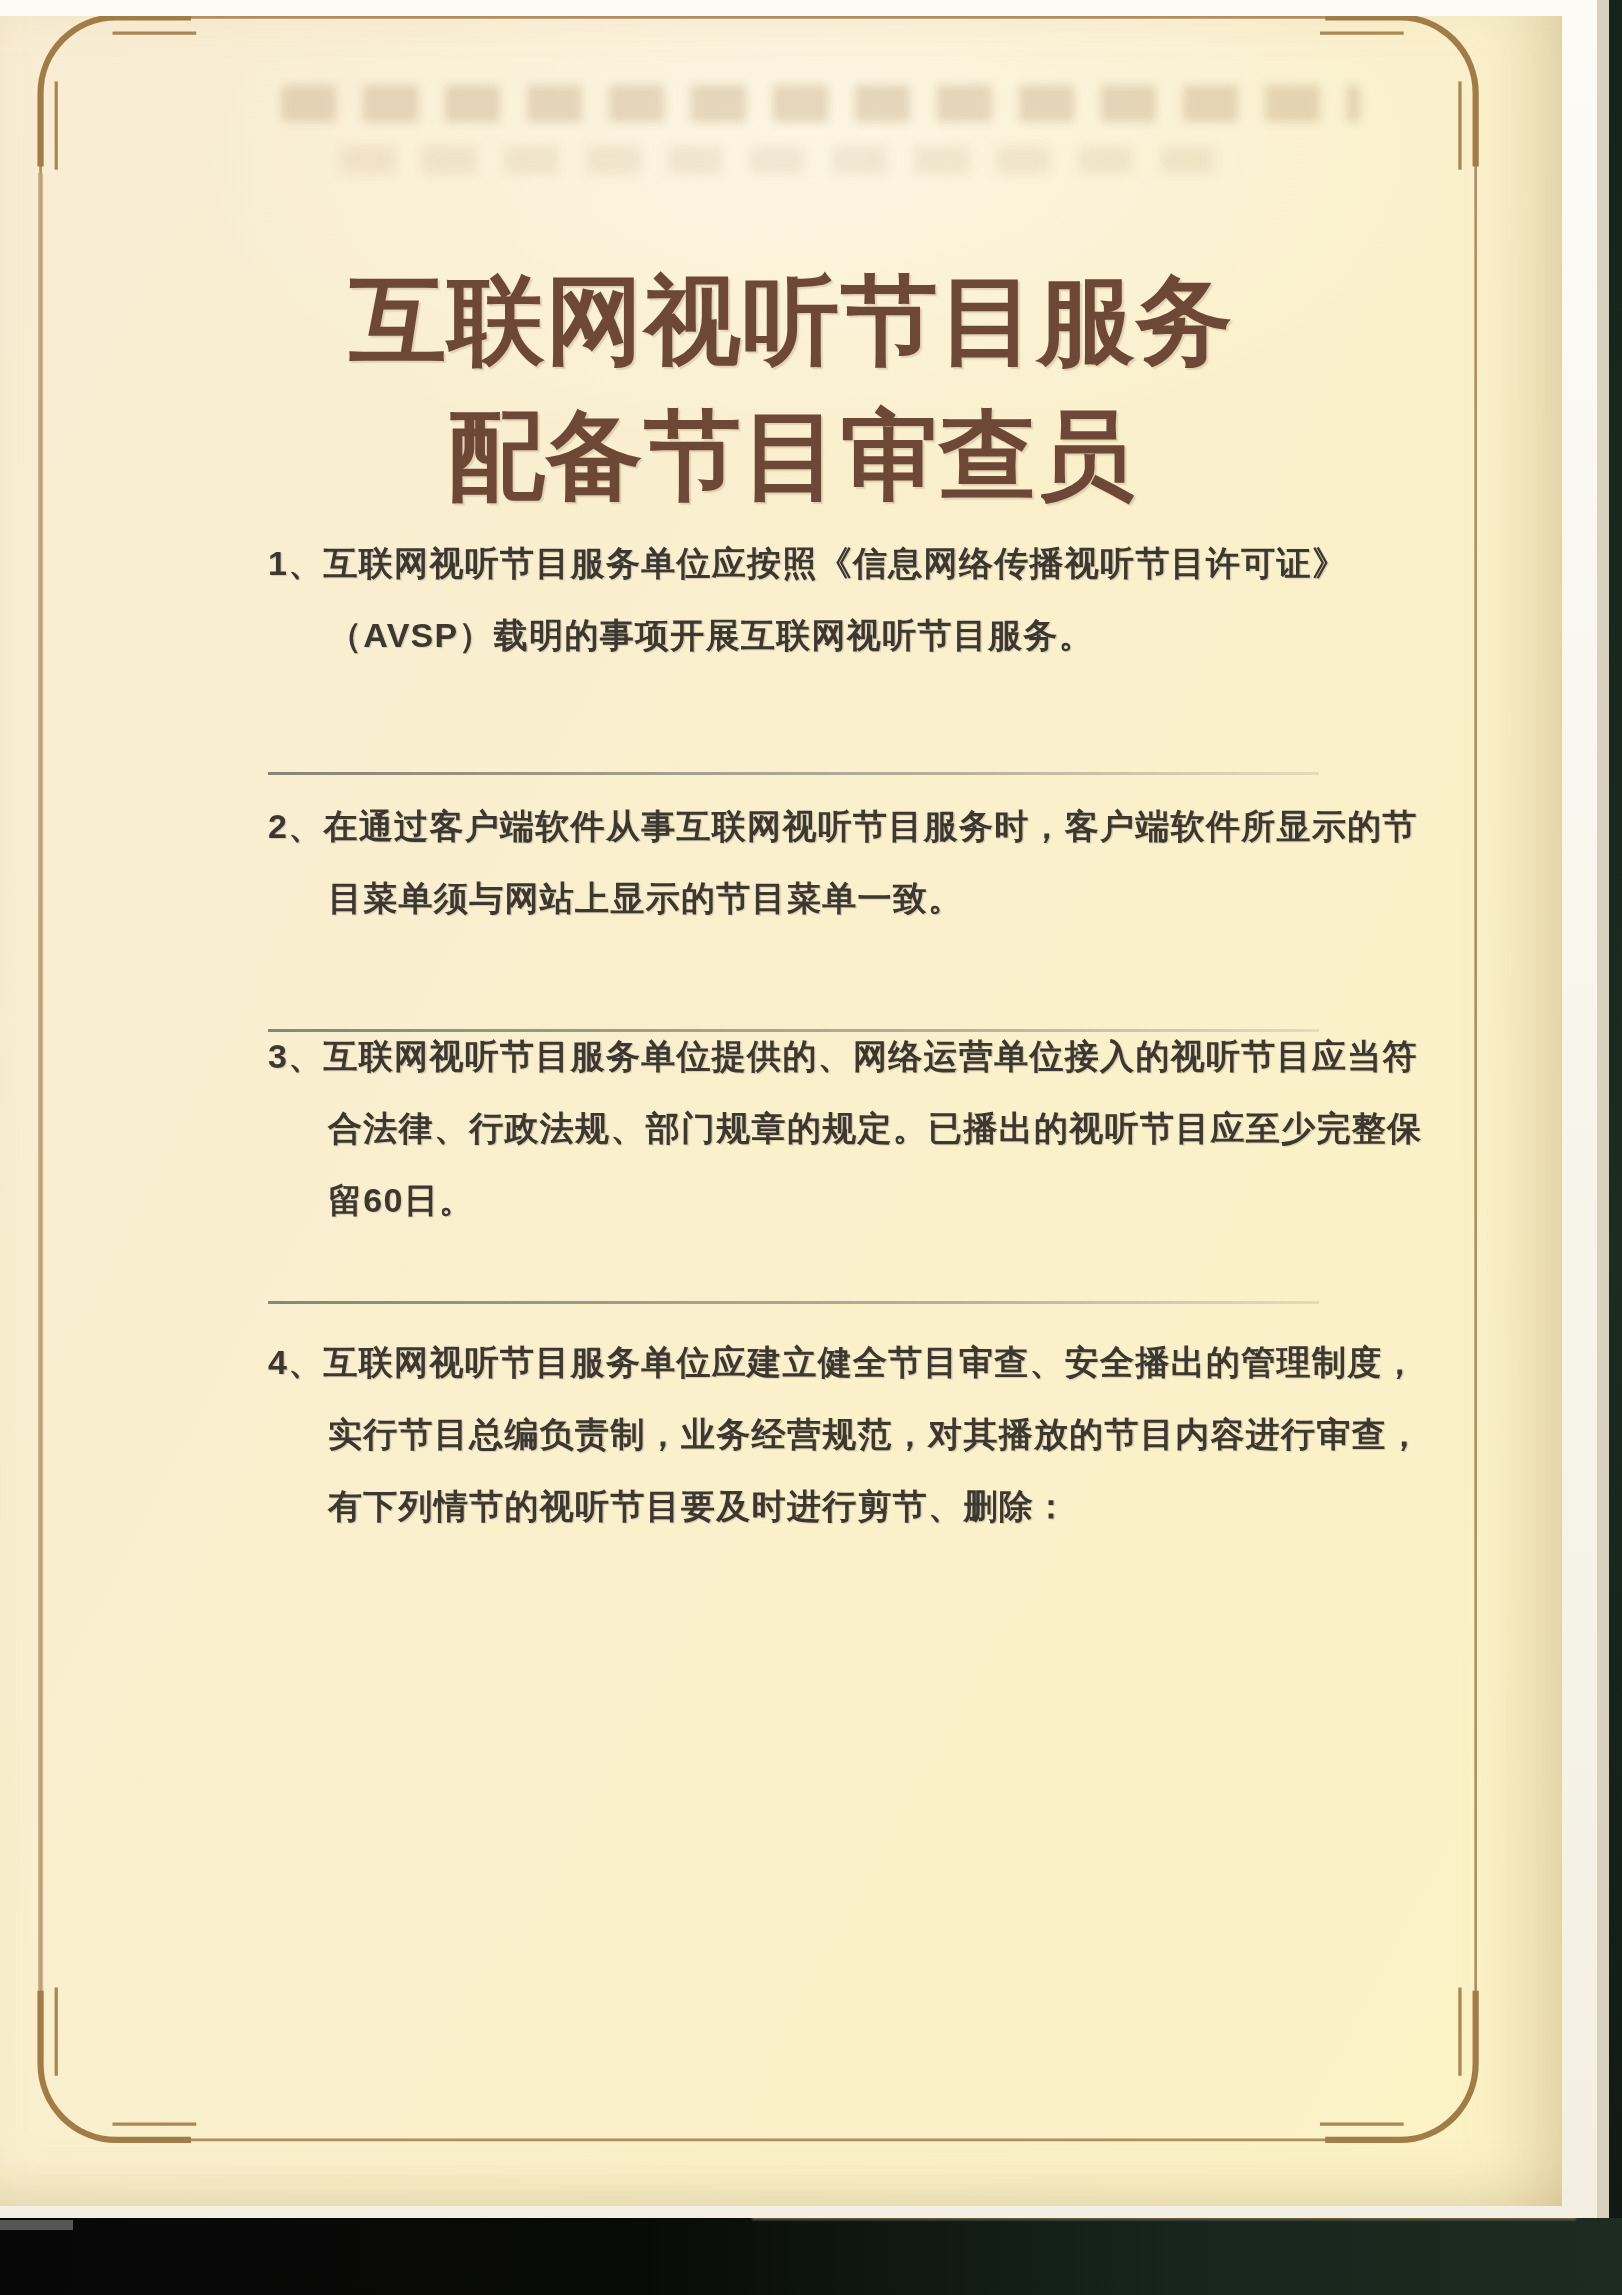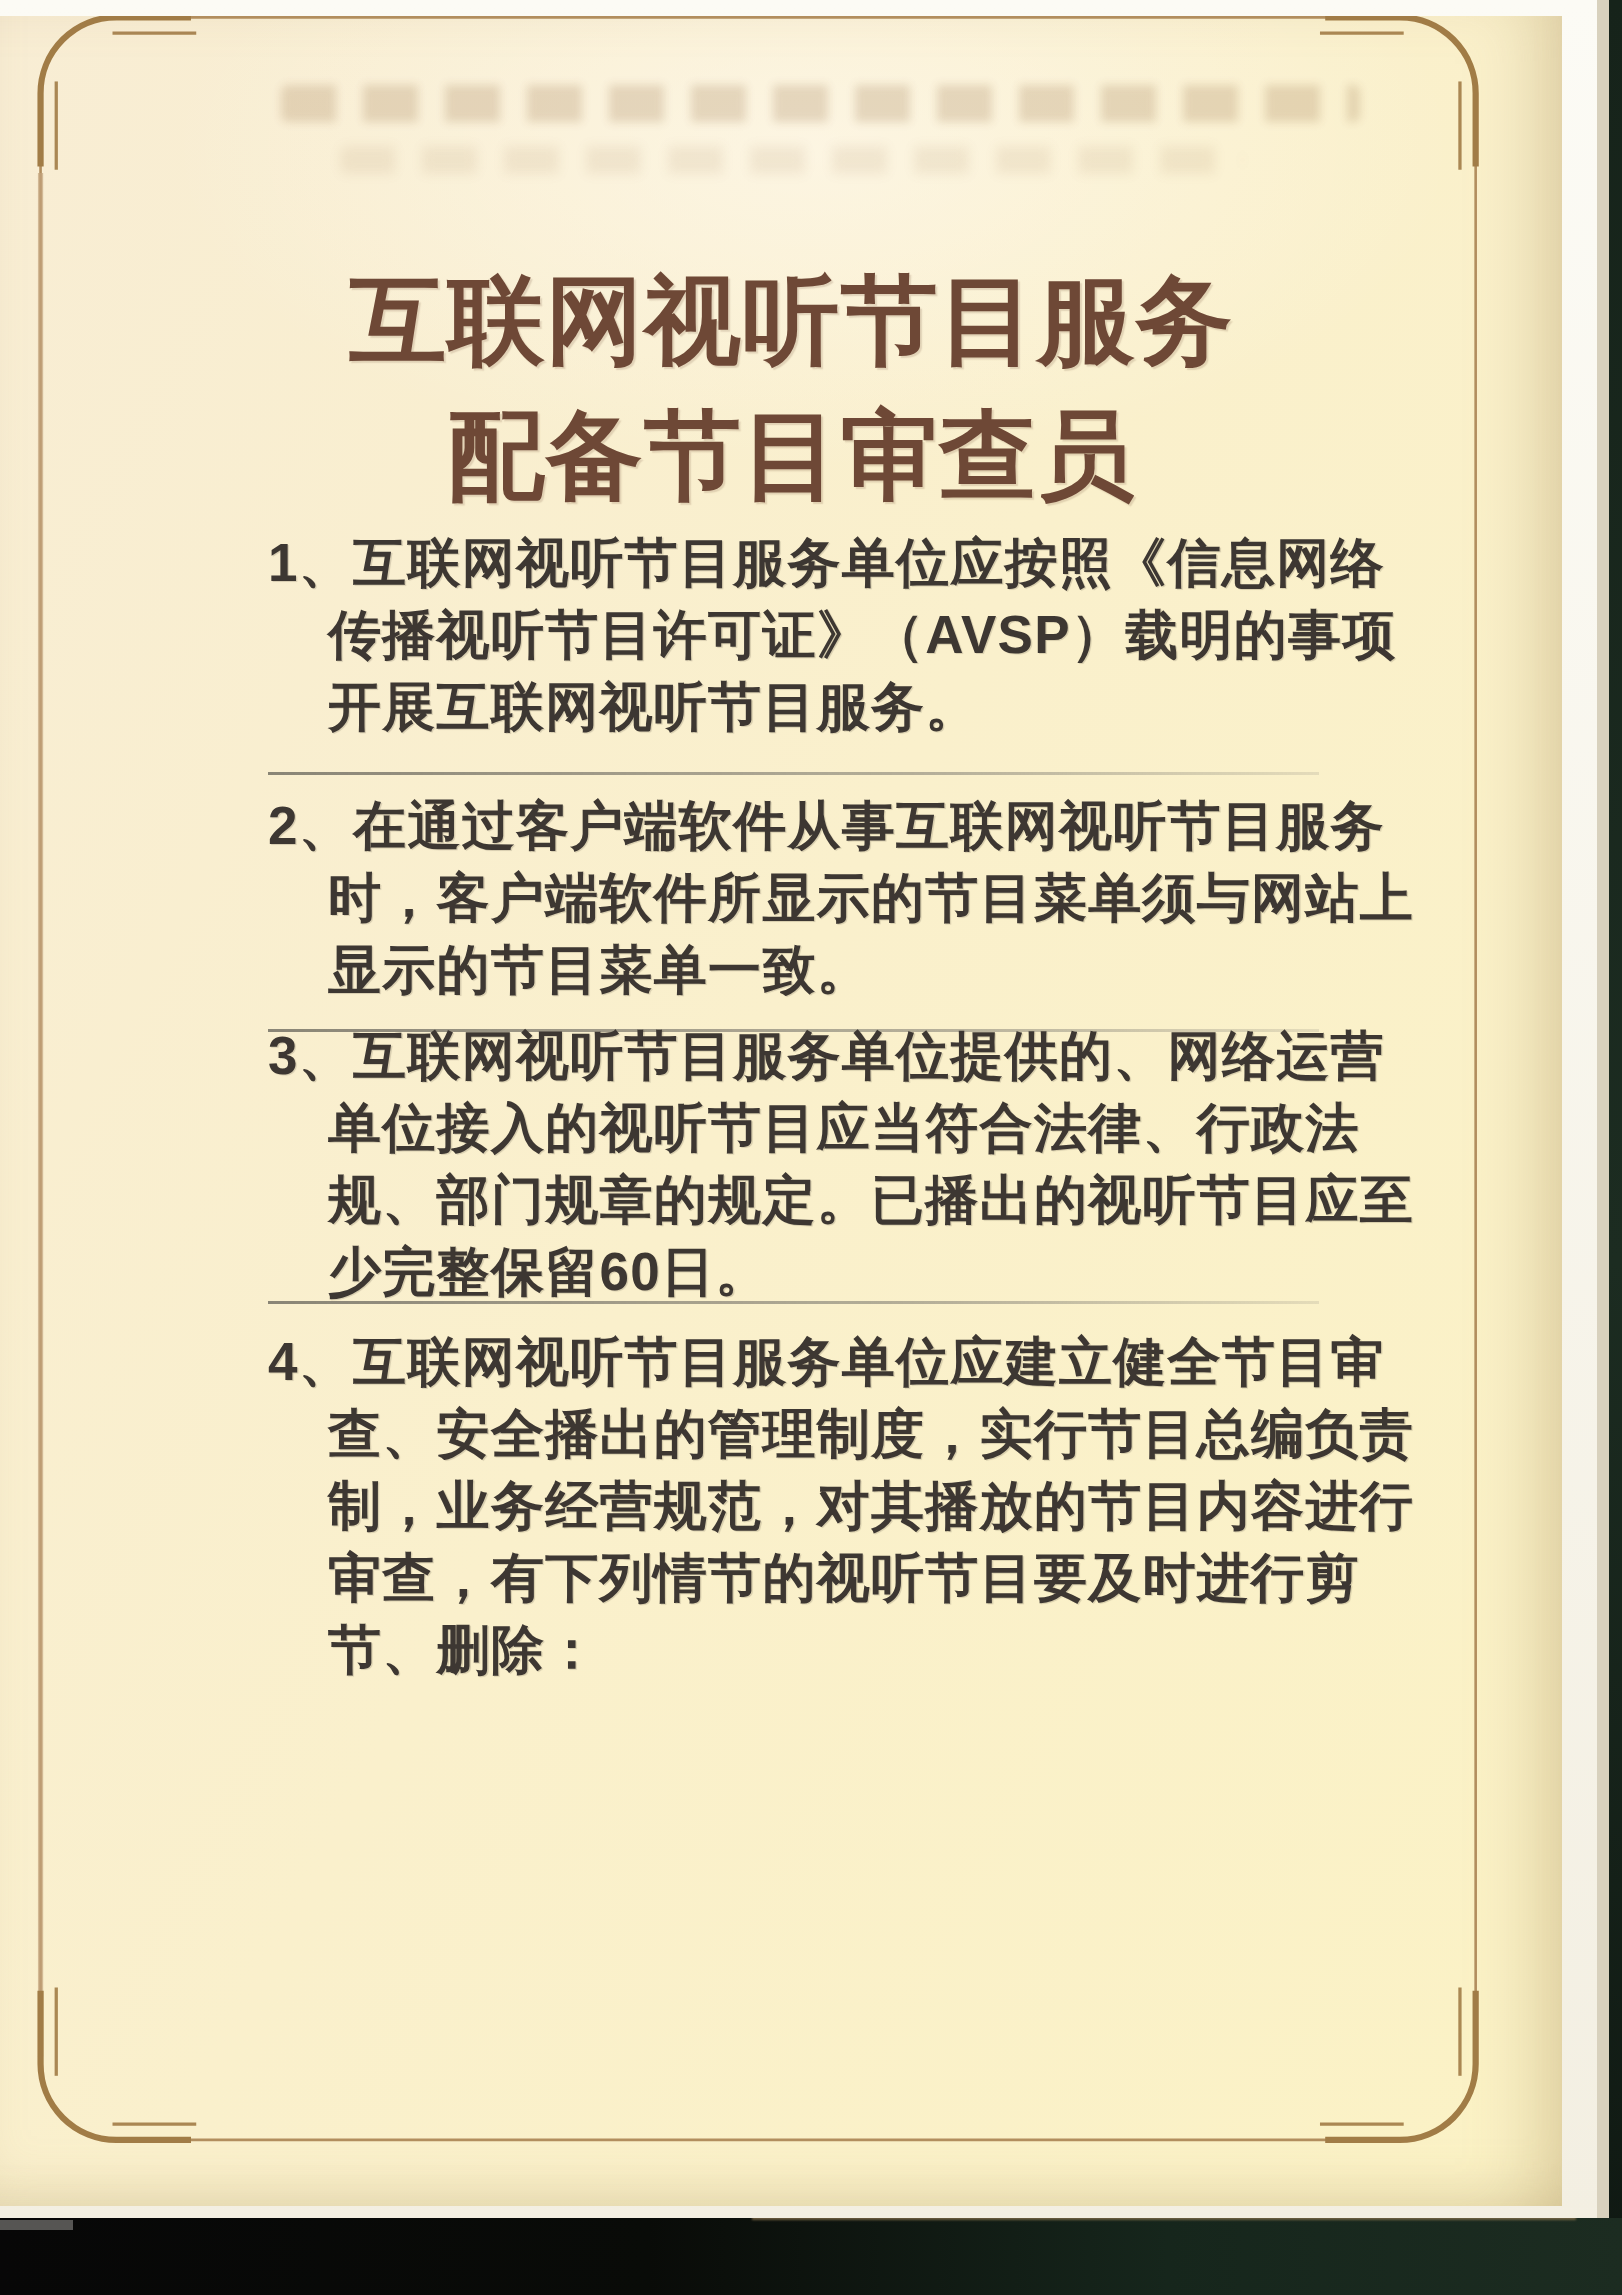--- a/index.html
+++ b/index.html
@@ -57,21 +57,21 @@
   
   .title{
     position:absolute;left:26px;top:237px;width:1531px;
     text-align:center;color:var(--title_ink);
     font-size:97px;line-height:135px;font-weight:700;letter-spacing:1.3px;
     text-shadow:2px 2px 1.3px rgba(110,70,50,.18);
   }
   
   .para,.sub-para{
     position:absolute;color:var(--ink);
-    font-size:53px;line-height:72px;font-weight:600;letter-spacing:1.3px;
+    font-size:34px;line-height:72px;font-weight:600;letter-spacing:1.3px;
     text-shadow:1.3px 1.3px 0.7px rgba(80,68,56,.20);
   }
   .para{left:268px;width:1107px;padding-left:60px;text-indent:-60px;}
   .para-1{top:511px;}
   .para-2{top:774px;}
   .para-3{top:1004px;}
   .para-4{top:1310px;}
   .sub-para{left:322px;width:1060px;top:1593px;}
   
   .divider{

